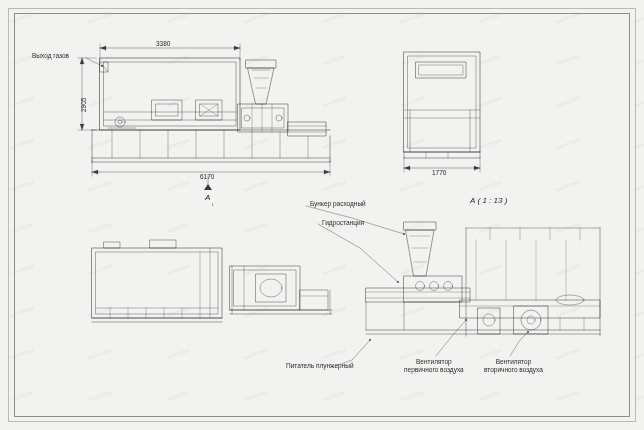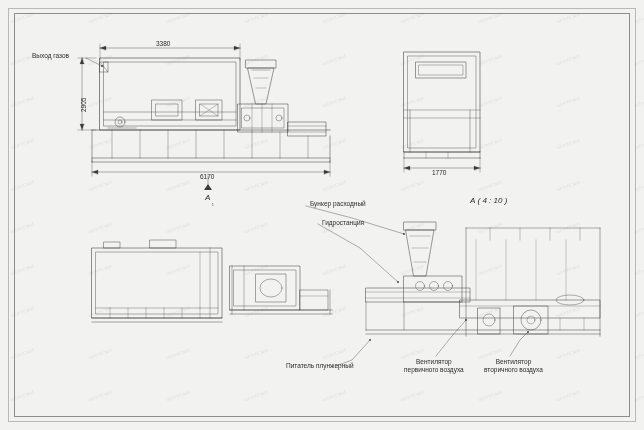--- a/index.html
+++ b/index.html
@@ -248,21 +248,21 @@
 
   <div class="lbl dim vert" style="left:80px; top:112px;">2905</div>
 
   <div class="lbl dim" style="left:200px; top:173px;">6170</div>
 
   <div class="lbl dim" style="left:432px; top:169px;">1770</div>
 
   <div class="lbl view" style="left:205px; top:193px;">А</div>
   <div class="lbl" style="left:212px; top:200px; font-size:5px;">₁</div>
 
-  <div class="lbl view" style="left:470px; top:196px;">А ( 4 : 10 )</div>
+  <div class="lbl view" style="left:470px; top:196px;">А ( 1 : 13 )</div>
 
   <div class="lbl" style="left:310px; top:200px;">Бункер расходный</div>
 
   <div class="lbl" style="left:322px; top:219px;">Гидростанция</div>
 
   <div class="lbl" style="left:286px; top:362px;">Питатель плунжерный</div>
 
   <div class="lbl center" style="left:404px; top:358px; white-space:pre;">Вентилятор
 первичного воздуха</div>
 

